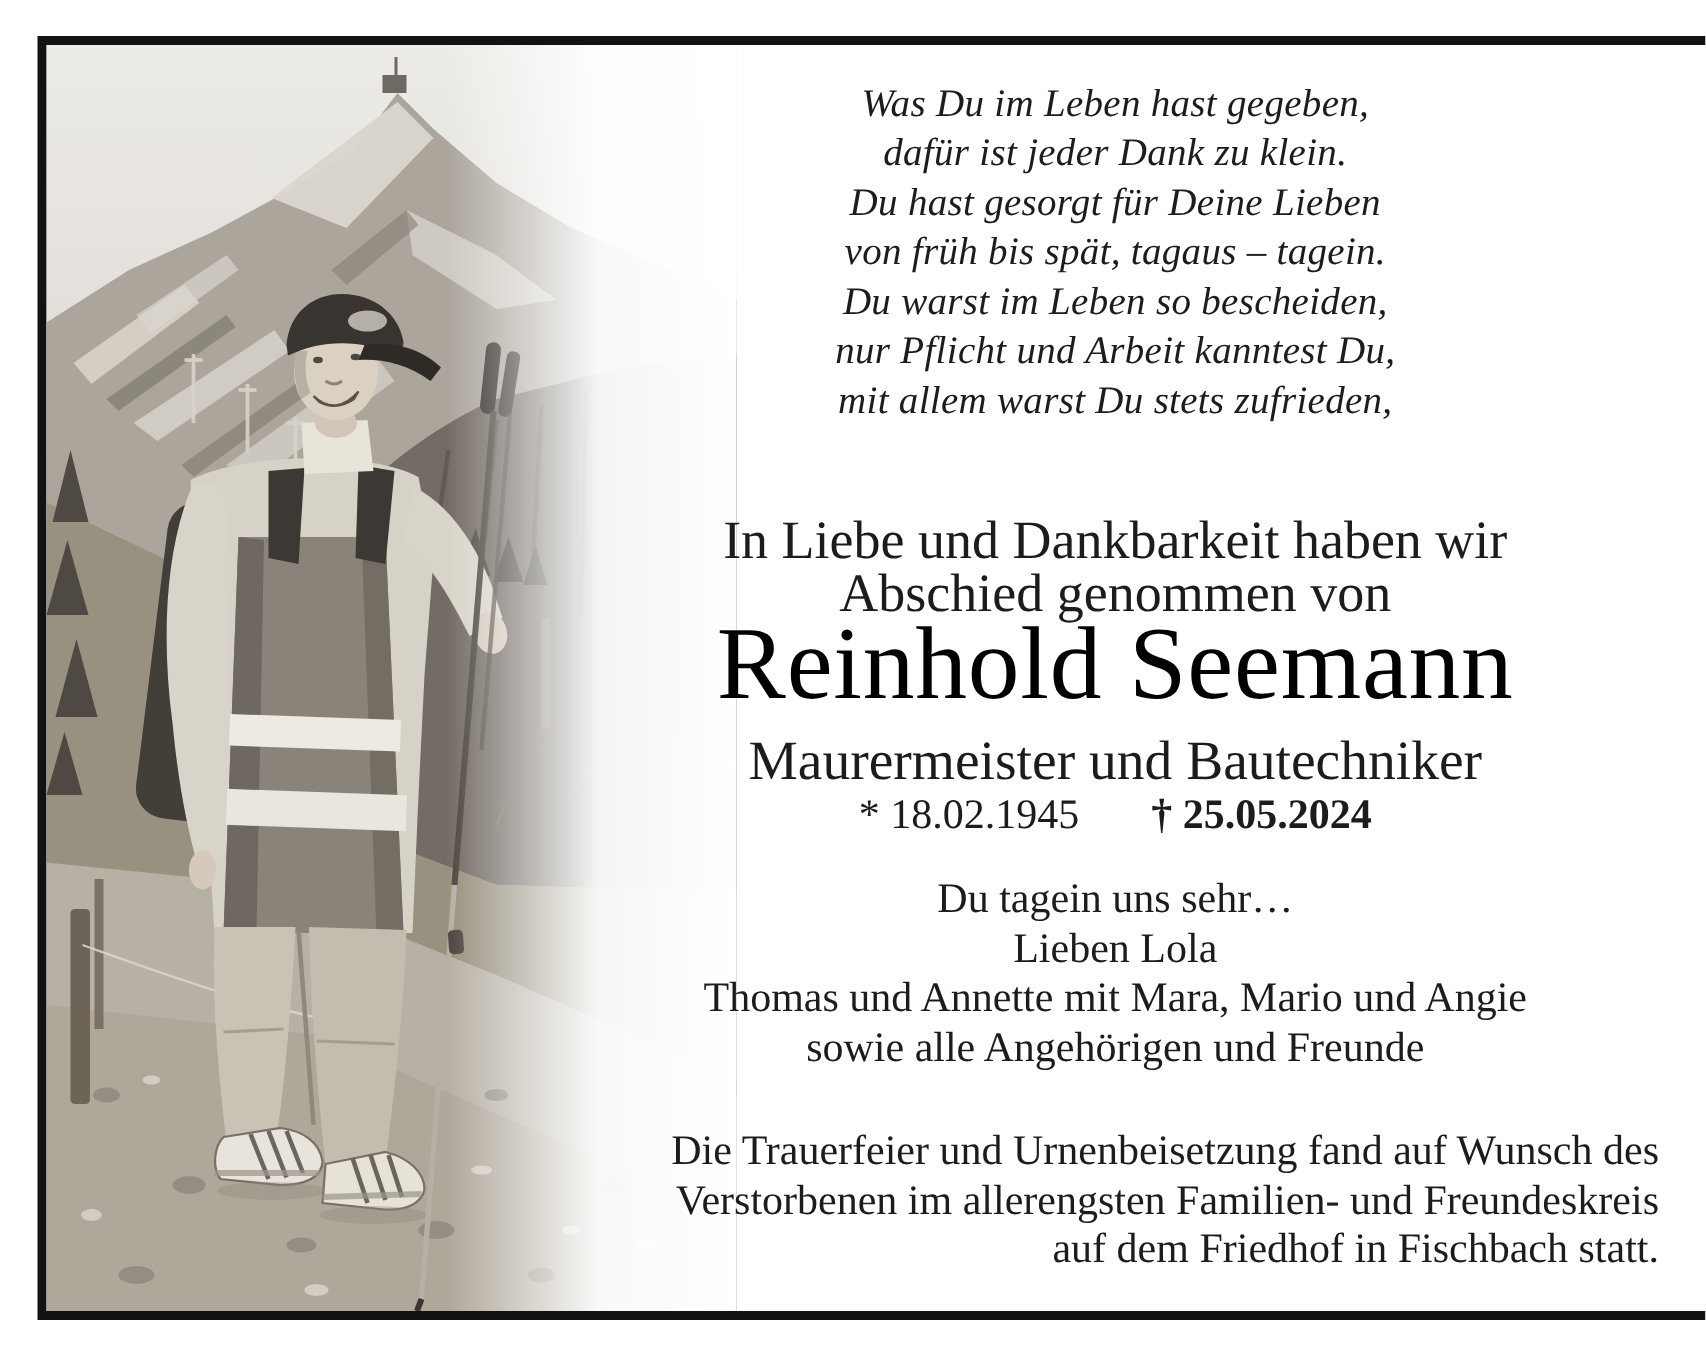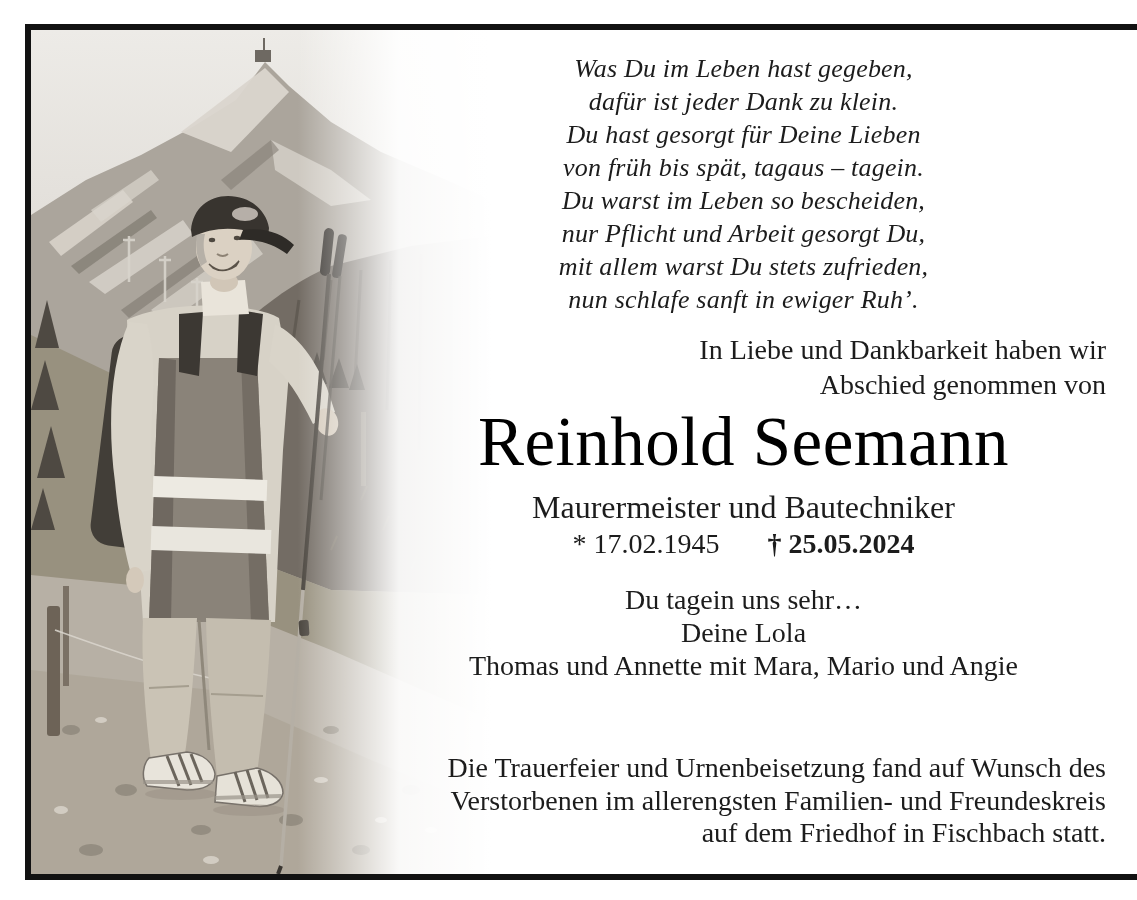--- a/index.html
+++ b/index.html
@@ -10,23 +10,23 @@
   }
   .page{position:relative;width:1137px;height:900px;background:#ffffff;overflow:hidden;}
   .frame{
     position:absolute;left:25px;top:24px;width:1075px;height:844px;
     border:6px solid #121212;background:#ffffff;box-sizing:content-box;padding-left:41px;
   }
   .photo{position:absolute;left:0;top:0;width:460px;height:844px;display:block;}
   .content{position:absolute;left:350px;top:0;width:725px;height:844px;}
   .block{position:absolute;left:0;width:100%;text-align:center;}
   .poem{top:22px;font-style:italic;font-size:26px;line-height:33px;letter-spacing:0.2px;}
-  .intro{top:302px;font-size:28px;line-height:35px;text-align:right;}
+  .intro{top:313px;font-size:36px;line-height:35px;}
   .name{top:372px;font-size:69px;line-height:80px;font-weight:normal;margin:0;color:#000;letter-spacing:0.5px;}
-  .profession{top:461px;font-size:32px;line-height:33px;}
+  .profession{top:461px;font-size:37px;line-height:33px;}
   .dates{top:497px;font-size:28px;line-height:33px;}
   .dates .death-part{margin-left:48px;font-weight:bold;}
   .family{top:553px;font-size:28px;line-height:33px;}
   .funeral{top:722px;font-size:28px;line-height:32.5px;text-align:right;padding-left:22px;box-sizing:border-box;}
 </style>
 </head>
 <body>
 
 <div class="page">
   <div class="frame">
@@ -209,42 +209,42 @@
     </svg>
 
     <div class="content">
 
       <div class="block poem">
         <div>Was Du im Leben hast gegeben,</div>
         <div>dafür ist jeder Dank zu klein.</div>
         <div>Du hast gesorgt für Deine Lieben</div>
         <div>von früh bis spät, tagaus – tagein.</div>
         <div>Du warst im Leben so bescheiden,</div>
-        <div>nur Pflicht und Arbeit gesorgt Du,</div>
+        <div>nur Pflicht und Arbeit kanntest Du,</div>
         <div>mit allem warst Du stets zufrieden,</div>
-        <div>nun schlafe sanft in ewiger Ruh’.</div>
       </div>
 
       <div class="block intro">
         <div>In Liebe und Dankbarkeit haben wir</div>
         <div>Abschied genommen von</div>
       </div>
 
       <h1 class="block name">Reinhold Seemann</h1>
 
       <div class="block profession">Maurermeister und Bautechniker</div>
 
       <div class="block dates">
-        <span class="birth-part">* 17.02.1945</span><span class="death-part">† 25.05.2024</span>
+        <span class="birth-part">* 18.02.1945</span><span class="death-part">† 25.05.2024</span>
       </div>
 
       <div class="block family">
         <div>Du tagein uns sehr…</div>
-        <div>Deine Lola</div>
+        <div>Lieben Lola</div>
         <div>Thomas und Annette mit Mara, Mario und Angie</div>
+        <div>sowie alle Angehörigen und Freunde</div>
       </div>
 
       <div class="block funeral">
         <div>Die Trauerfeier und Urnenbeisetzung fand auf Wunsch des</div>
         <div>Verstorbenen im allerengsten Familien- und Freundeskreis</div>
         <div>auf dem Friedhof in Fischbach statt.</div>
       </div>
 
     </div>
   </div>

